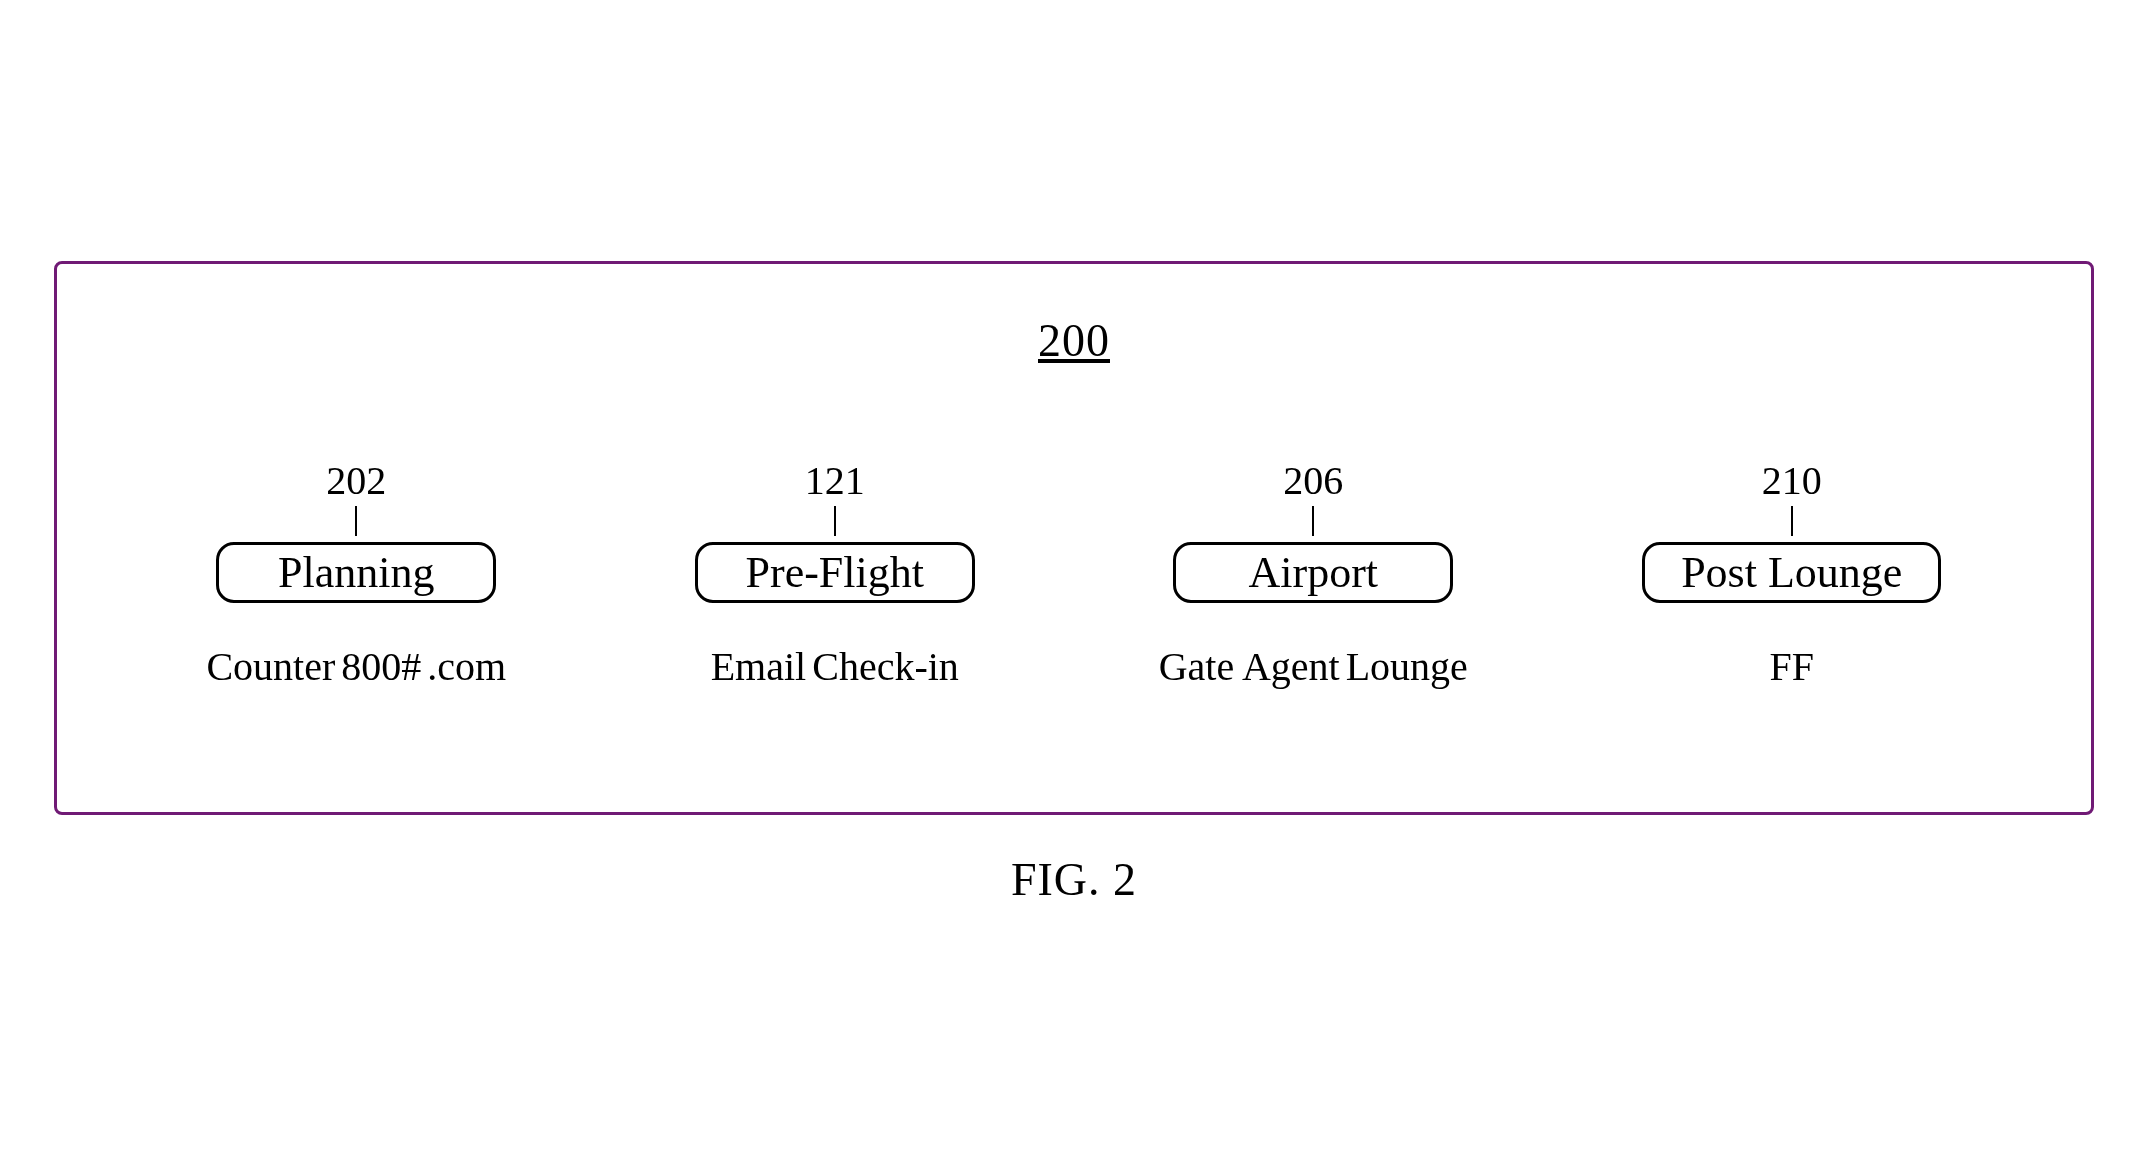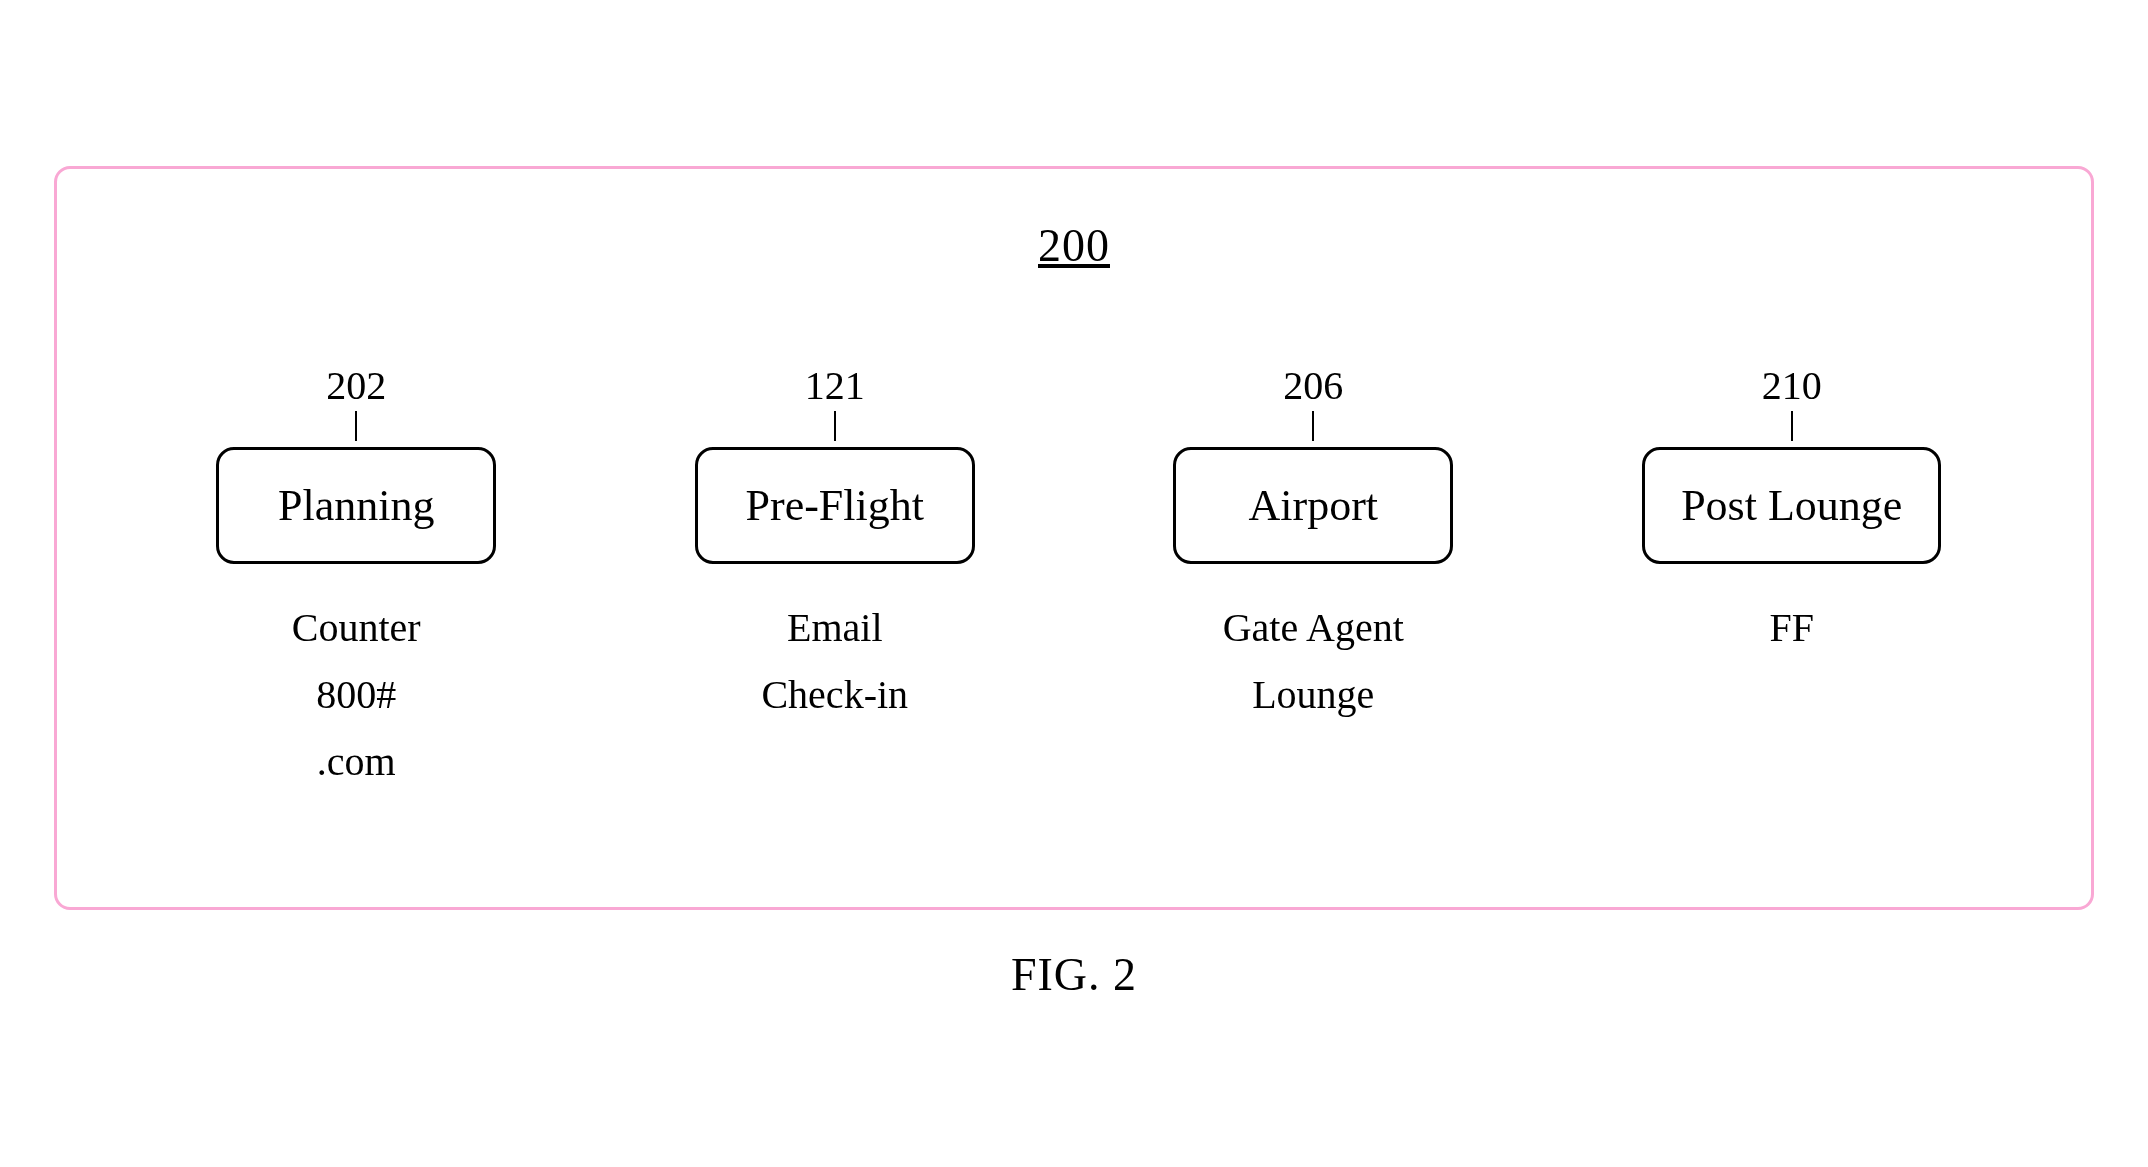--- a/index.html
+++ b/index.html
@@ -28,22 +28,22 @@
 
     .diagram-title {
       font-size: 46px;
       font-weight: normal;
       text-decoration: underline;
       margin-bottom: 40px;
       letter-spacing: 1px;
     }
 
     .outer-box {
-      border: 3px solid #f9a8d4;
-      border-radius: 16px;
+      border: 3px solid #701a75;
+      border-radius: 8px;
       width: 2040px;
       padding: 50px 60px 70px 60px;
       display: flex;
       flex-direction: column;
       align-items: flex-start;
     }
 
     .boxes-row {
       display: flex;
       flex-direction: row;
@@ -75,34 +75,33 @@
 
     .tick-line {
       width: 2px;
       height: 30px;
       background: #000;
     }
 
     .phase-box {
       border: 3px solid #000;
       border-radius: 18px;
-      padding: 30px 36px;
+      padding: 2px 36px;
       font-size: 44px;
       font-weight: normal;
       text-align: center;
       white-space: nowrap;
       min-width: 280px;
     }
 
     .items-list {
       margin-top: 40px;
       display: flex;
-      flex-direction: column;
       align-items: center;
-      gap: 20px;
+      gap: 6px;
     }
 
     .item-text {
       font-size: 40px;
       font-weight: normal;
       text-align: center;
     }
 
     .figure-caption {
       margin-top: 38px;

